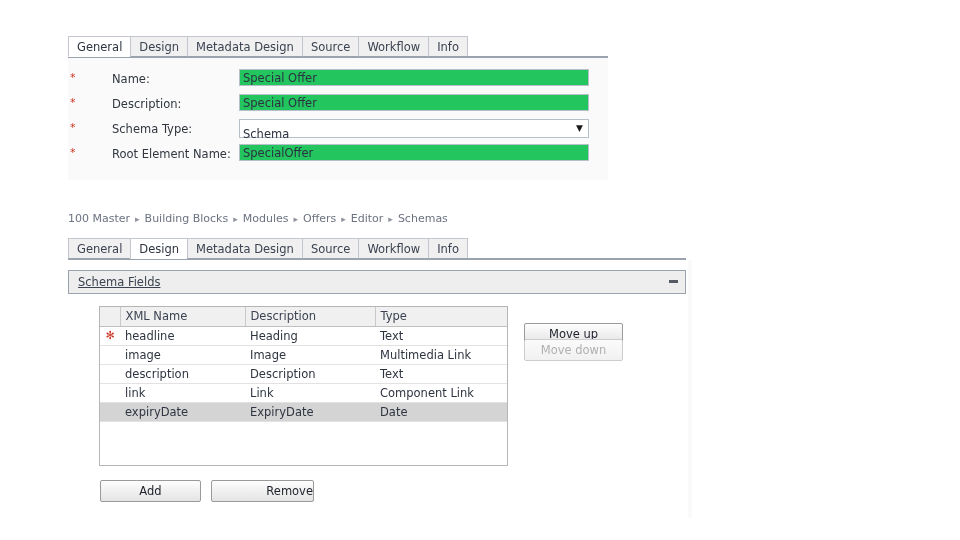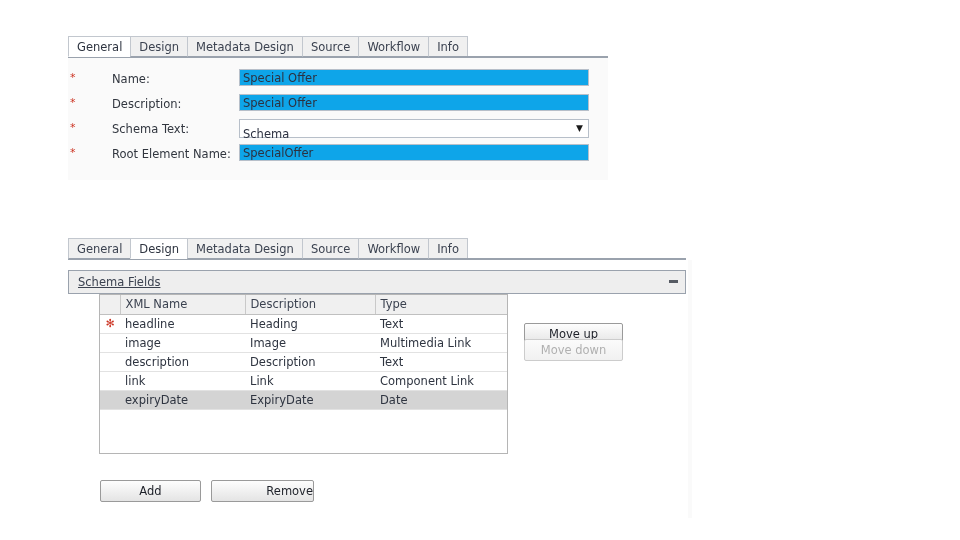--- a/index.html
+++ b/index.html
@@ -89,21 +89,21 @@
     margin-left: 32px;
   }
   .text-input {
     position: absolute;
     left: 171px;
     top: -2px;
     width: 350px;
     height: 17px;
     box-sizing: border-box;
     border: 1px solid #b7bfc9;
-    background: #0ea5e9;
+    background: #22c55e;
     font-family: "DejaVu Sans", sans-serif;
     font-size: 11.5px;
     color: #2c3140;
     padding: 0 3px;
     line-height: 15px;
     outline: none;
   }
   .select-input {
     position: absolute;
     left: 171px;
@@ -189,21 +189,21 @@
     width: 9px;
     height: 3px;
     background: #565b63;
     cursor: pointer;
   }
 
   
   #fields-table {
     position: absolute;
     left: 99px;
-    top: 294px;
+    top: 306px;
     width: 409px;
     height: 160px;
     background: #ffffff;
     border: 1px solid #b5b5b5;
     box-sizing: border-box;
   }
   #fields-table table {
     border-collapse: collapse;
     width: 100%;
     table-layout: fixed;
@@ -288,30 +288,31 @@
         <span class="field-label">Name:</span>
         <input type="text" class="text-input" value="Special Offer" style="">
       </div>
       <div class="form-row" style="top: 38px;">
         <span class="req-star">*</span>
         <span class="field-label">Description:</span>
         <input type="text" class="text-input" value="Special Offer" style="">
       </div>
       <div class="form-row" style="top: 63px;">
         <span class="req-star">*</span>
-        <span class="field-label">Schema Text:</span>
+        <span class="field-label">Schema Type:</span>
         <div class="select-input"><span>Schema</span><span class="select-arrow">▼</span></div>
       </div>
       <div class="form-row" style="top: 88px;">
         <span class="req-star">*</span>
         <span class="field-label">Root Element Name:</span>
         <input type="text" class="text-input" value="SpecialOffer" style="">
       </div>
     </div>
 
+  <div id="breadcrumb"><span class="crumb">100 Master</span><span class="sep">▸</span><span class="crumb">Building Blocks</span><span class="sep">▸</span><span class="crumb">Modules</span><span class="sep">▸</span><span class="crumb">Offers</span><span class="sep">▸</span><span class="crumb">Editor</span><span class="sep">▸</span><span class="crumb">Schemas</span></div>
 
   <div class="tabstrip" id="lower-tabs" style="left:68px; top:239px; width:618px;">
       <div class="tab">General</div>
       <div class="tab active">Design</div>
       <div class="tab">Metadata Design</div>
       <div class="tab">Source</div>
       <div class="tab">Workflow</div>
       <div class="tab">Info</div>
       <div class="filler"></div>
     </div>

